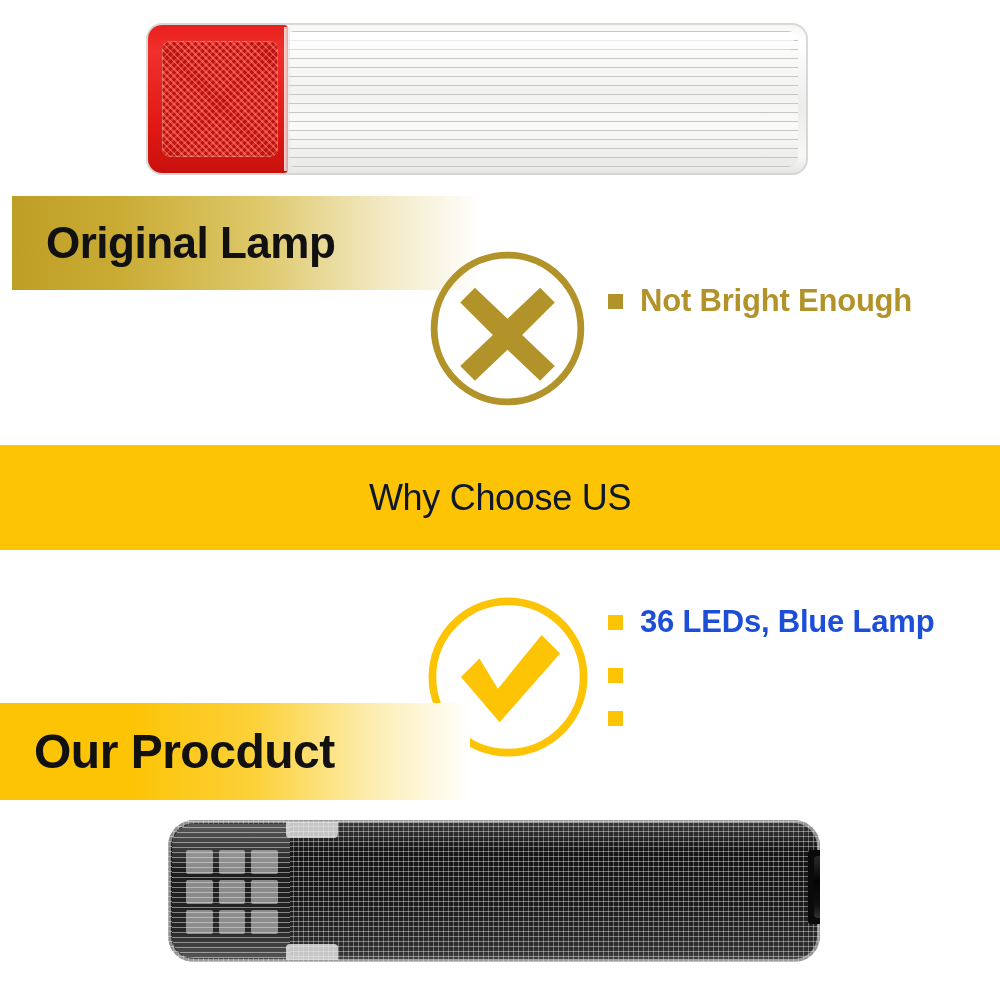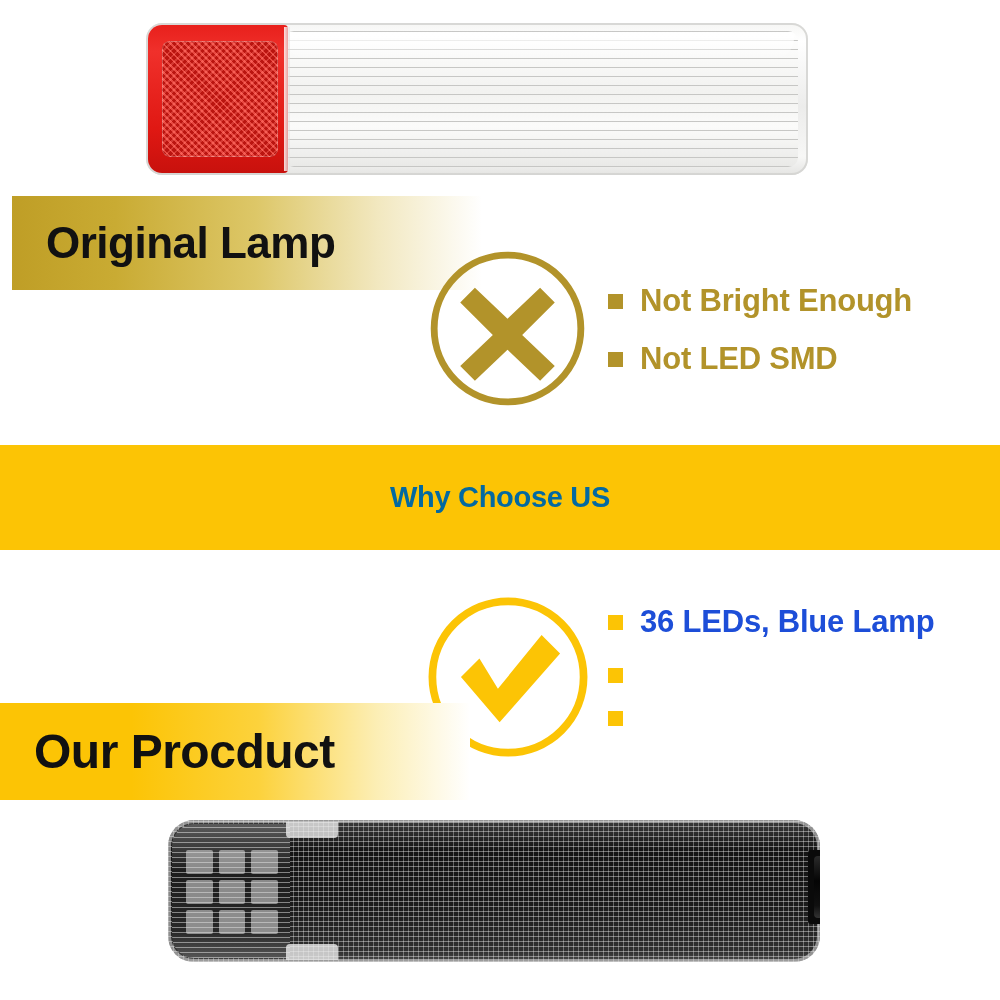--- a/index.html
+++ b/index.html
@@ -157,23 +157,23 @@
     left: 0;
     top: 445px;
     width: 1000px;
     height: 105px;
     background: #fcc405;
     display: flex;
     align-items: center;
     justify-content: center;
   }
   .band-why .txt {
-    font-size: 29px;
-    font-weight: 700;
-    color: #0369a1;
+    font-size: 36px;
+    font-weight: 400;
+    color: #0f172a;
     letter-spacing: -.3px;
   }
 
   
   .band-yellow {
     position: absolute;
     left: 0;
     top: 703px;
     width: 470px;
     height: 97px;
@@ -304,24 +304,20 @@
       <circle cx="50" cy="50" r="45" fill="none" stroke="#b2932a" stroke-width="4.2"></circle>
       <path d="M30 25 L50 44 L70 25 L79 34 L59 54 L79 73 L70 82 L50 63 L30 82 L21 73 L41 54 L21 34 Z" fill="#b2932a"></path>
     </svg>
   </div>
 
   <div class="bullets negative">
     <div class="bullet-row">
       <span class="bullet-sq"></span>
       <span class="bullet-txt">Not Bright Enough</span>
     </div>
-    <div class="bullet-row">
-      <span class="bullet-sq"></span>
-      <span class="bullet-txt">Not LED SMD</span>
-    </div>
   </div>
 
   <div class="band-why">
     <div class="txt">Why Choose US</div>
   </div>
 
   <div class="mark check">
     <svg viewBox="0 0 100 100" width="100%" height="100%" aria-hidden="true">
       <circle cx="50" cy="50" r="45" fill="none" stroke="#fcc405" stroke-width="4.6"></circle>
       <path d="M22 50 L33 39 L44 57 L70 25 L81 36 L45 77 Z" fill="#fcc405"></path>

